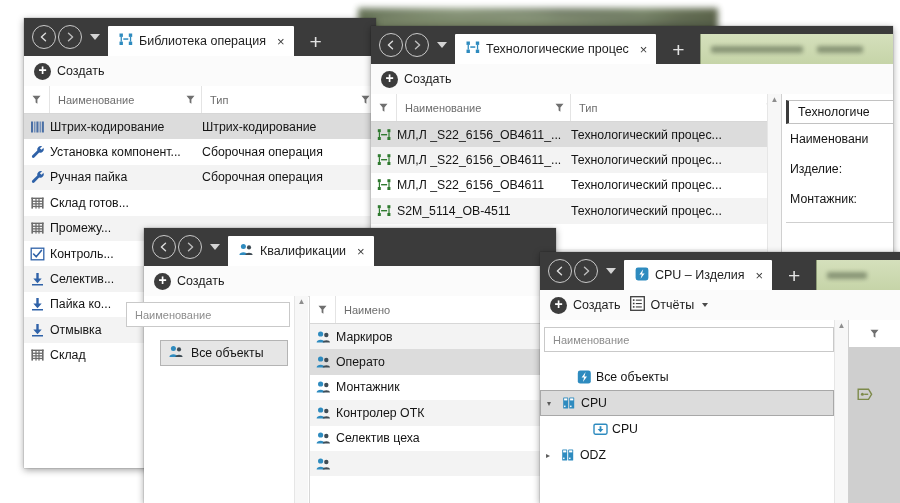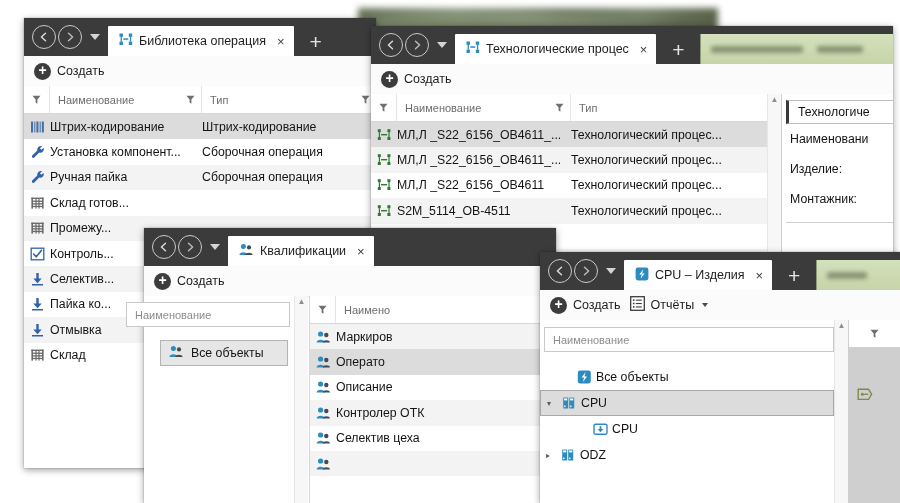--- a/index.html
+++ b/index.html
@@ -631,21 +631,21 @@
         </div>
         <div class="row ">
           <span class="ic">
             <svg width="15" height="14" viewBox="0 0 15 14">
               <circle cx="4.6" cy="4" r="2.6" fill="#2e8bbf"></circle>
               <path d="M0.6 12.6 C0.6 8.8 8.6 8.8 8.6 12.6 Z" fill="#2e8bbf"></path>
               <circle cx="10.3" cy="5" r="2.2" fill="#3f4c55"></circle>
               <path d="M6.7 12.6 C6.7 9.4 14 9.4 14 12.6 Z" fill="#3f4c55"></path>
             </svg>
           </span>
-          <span class="c1" style="width:190px">Описание</span>
+          <span class="c1" style="width:190px">Монтажник</span>
         </div>
         <div class="row odd">
           <span class="ic">
             <svg width="15" height="14" viewBox="0 0 15 14">
               <circle cx="4.6" cy="4" r="2.6" fill="#2e8bbf"></circle>
               <path d="M0.6 12.6 C0.6 8.8 8.6 8.8 8.6 12.6 Z" fill="#2e8bbf"></path>
               <circle cx="10.3" cy="5" r="2.2" fill="#3f4c55"></circle>
               <path d="M6.7 12.6 C6.7 9.4 14 9.4 14 12.6 Z" fill="#3f4c55"></path>
             </svg>
           </span>

